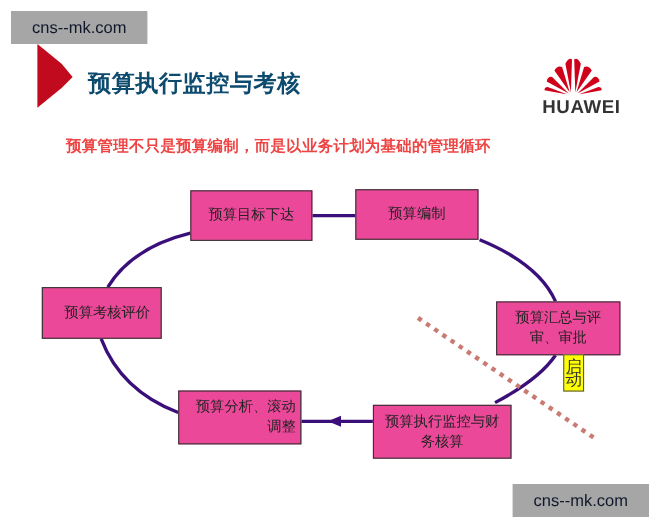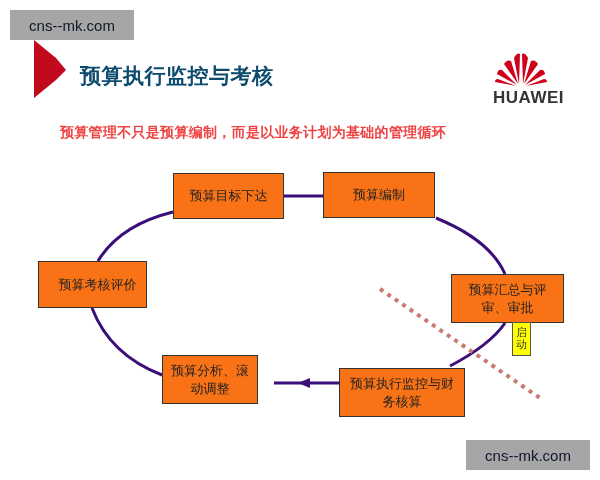--- a/index.html
+++ b/index.html
@@ -21,27 +21,27 @@
   .subtitle {
     position:absolute; left:60px; top:124px; font-size:14px; font-weight:bold;
     color:#ef4444; letter-spacing:0.3px;
   }
   .logo { position:absolute; left:490px; top:50px; width:62px; }
   .logo-text {
     position:absolute; left:493px; top:88px; font-family:"Liberation Sans", sans-serif;
     font-size:17px; font-weight:bold; color:#333; letter-spacing:0.5px;
   }
   .box {
-    position:absolute; background:#f97316; border:1.5px solid #333;
+    position:absolute; background:#ec4899; border:1.5px solid #333;
     display:flex; align-items:center; justify-content:center; text-align:center;
     font-size:13px; color:#222; line-height:18px; box-sizing:border-box; padding:0 4px;
   }
   .start-tag {
     position:absolute; left:512px; top:322px; width:19px; height:34px; background:#ffff00;
-    border:1px solid #555; font-size:11px; line-height:12px; color:#333;
+    border:1px solid #555; font-size:15px; line-height:12px; color:#333;
     display:flex; align-items:center; justify-content:center; text-align:center; box-sizing:border-box;
   }
   svg.lines { position:absolute; left:0; top:0; }
 </style>
 </head>
 <body>
 
 <div class="watermark" id="wm-top">cns--mk.com</div>
 
 <svg class="lines" width="600" height="480">
@@ -78,16 +78,16 @@
 </svg>
 <div class="logo-text">HUAWEI</div>
 
 <div class="subtitle">预算管理不只是预算编制，而是以业务计划为基础的管理循环</div>
 
 <div class="box" style="left:173px;top:173px;width:111px;height:46px;">预算目标下达</div>
 <div class="box" style="left:323px;top:172px;width:112px;height:46px;">预算编制</div>
 <div class="box" style="left:451px;top:274px;width:113px;height:49px;">预算汇总与评审、审批</div>
 <div class="start-tag">启动</div>
 <div class="box" style="left:339px;top:368px;width:126px;height:49px;">预算执行监控与财务核算</div>
-<div class="box" style="left:162px;top:355px;width:96px;height:49px;">预算分析、滚动调整</div>
+<div class="box" style="left:162px;top:355px;width:112px;height:49px;text-align:right;">预算分析、滚动调整</div>
 <div class="box" style="left:38px;top:261px;width:109px;height:47px;padding-left:14px;">预算考核评价</div>
 
 <div class="watermark" id="wm-bottom">cns--mk.com</div>
 
 </body></html>

